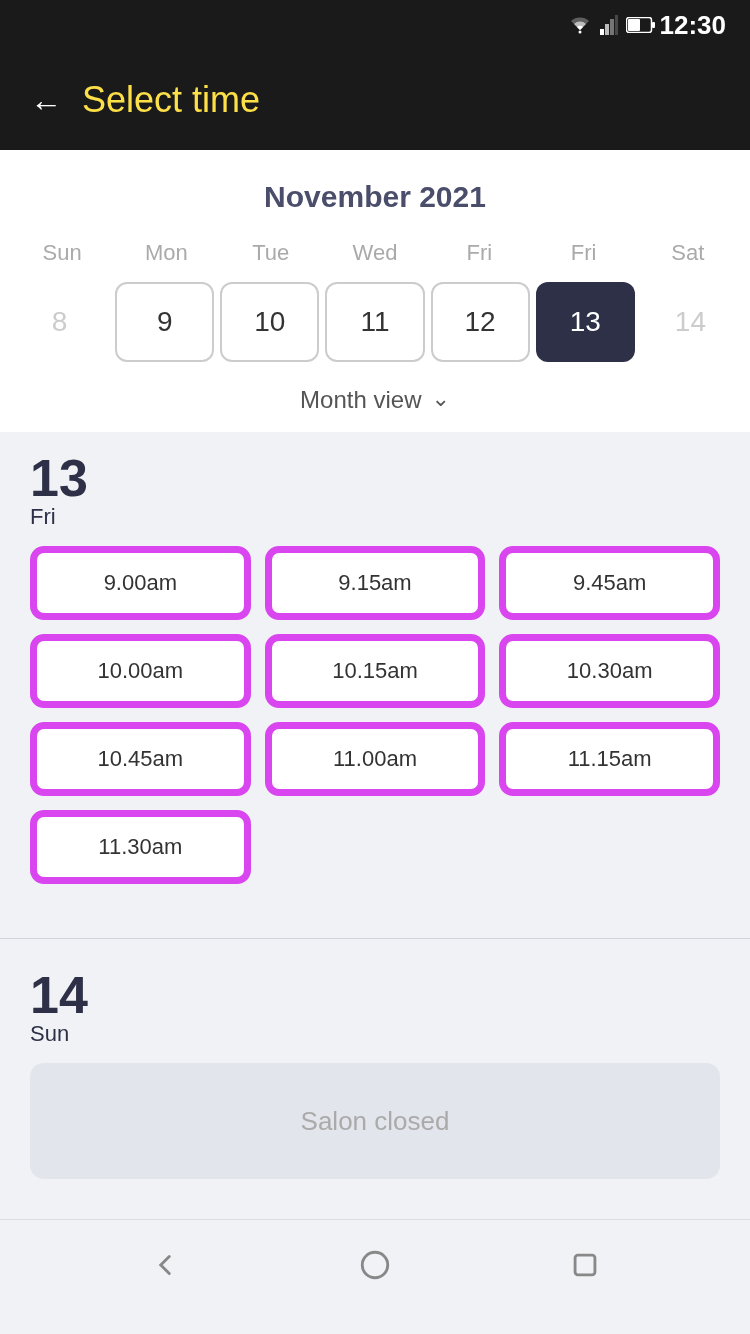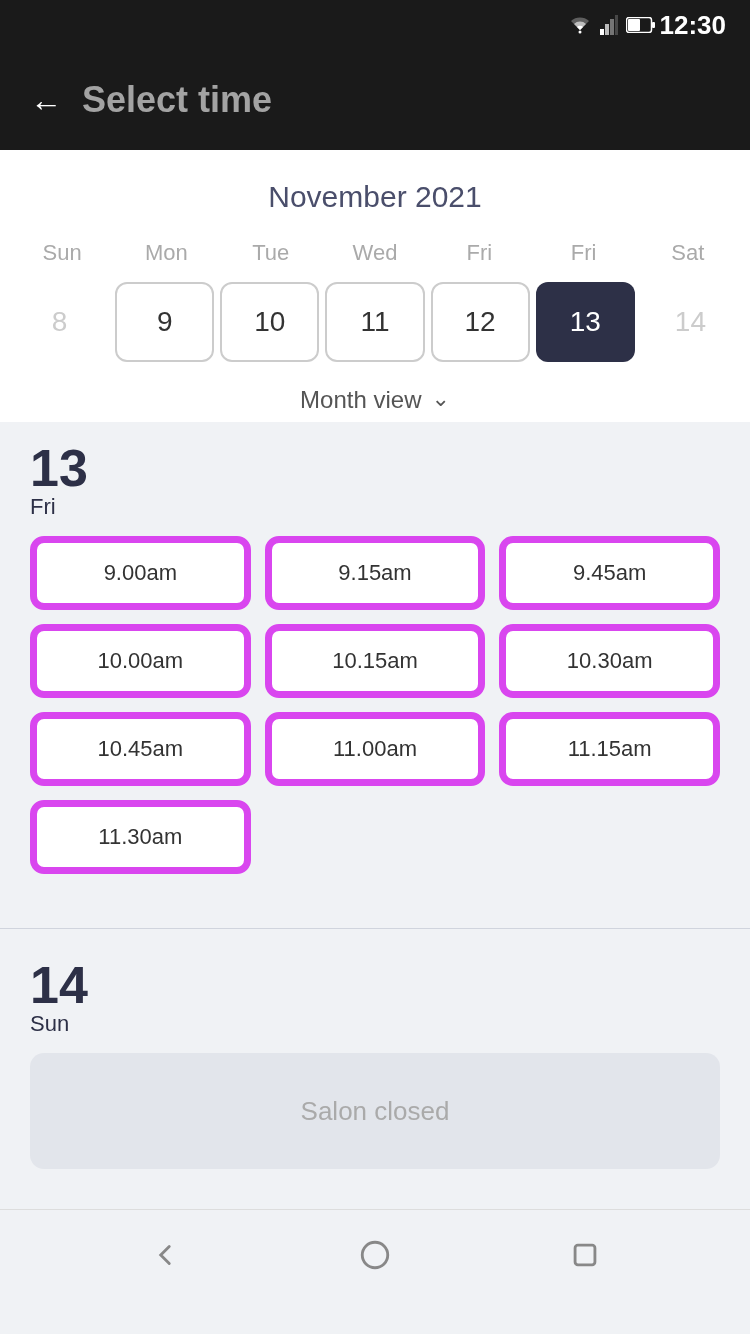--- a/index.html
+++ b/index.html
@@ -41,34 +41,34 @@
       align-items: center;
       padding: 0 30px;
       gap: 20px;
     }
     .back-arrow {
       color: white;
       font-size: 32px;
       cursor: pointer;
     }
     .header-title {
-      color: #a3a3a3;
+      color: #fde047;
       font-size: 36px;
-      font-weight: 700;
+      font-weight: 400;
     }
 
     
     .calendar-section {
       background: white;
       padding: 20px 0 0 0;
     }
     .month-title {
       text-align: center;
       font-size: 30px;
-      font-weight: 400;
+      font-weight: 700;
       color: #4a4e6b;
       padding: 10px 0 20px 0;
     }
     .weekday-header {
       display: grid;
       grid-template-columns: repeat(7, 1fr);
       text-align: center;
       padding: 0 10px;
     }
     .weekday-label {
@@ -104,21 +104,21 @@
       background: #2d3047;
       color: white;
       border: none;
     }
 
     
     .month-view-row {
       display: flex;
       align-items: flex-start;
       justify-content: center;
-      padding: 8px 0 8px 0;
+      padding: 8px 0 18px 0;
       gap: 10px;
       cursor: pointer;
     }
     .month-view-label {
       font-size: 24px;
       color: #555;
     }
     .chevron-down {
       font-size: 22px;
       color: #555;

